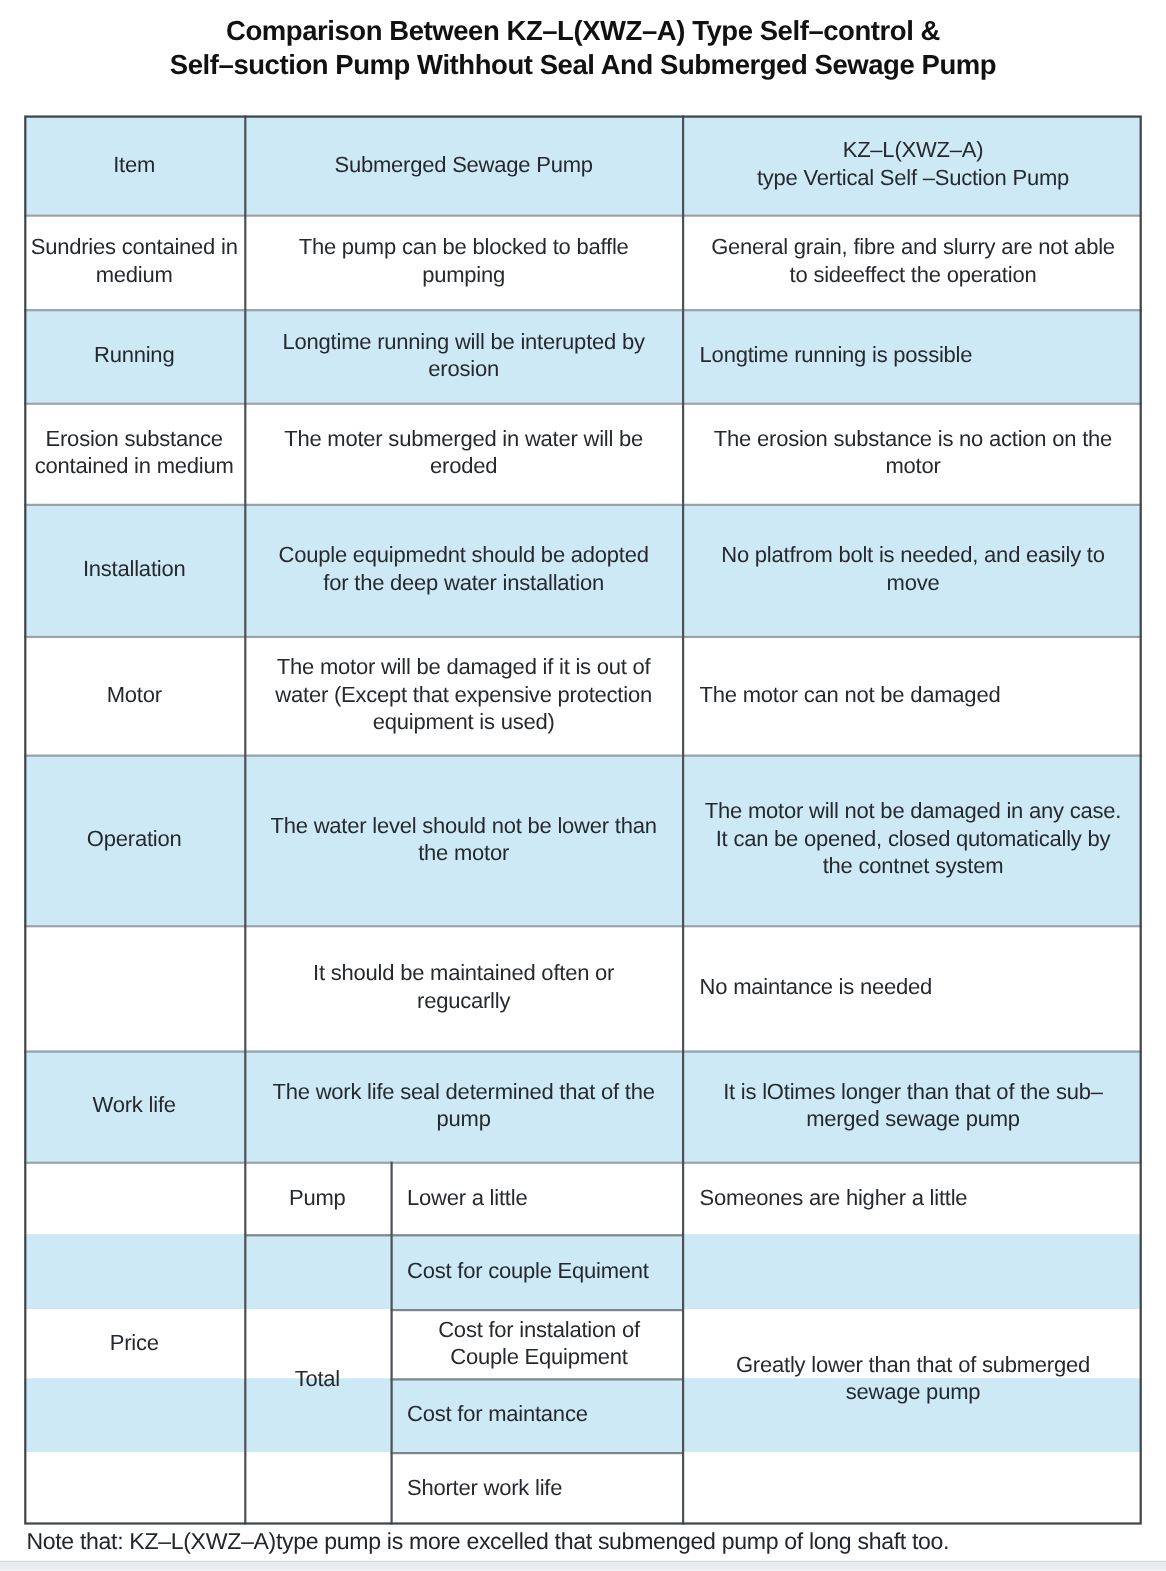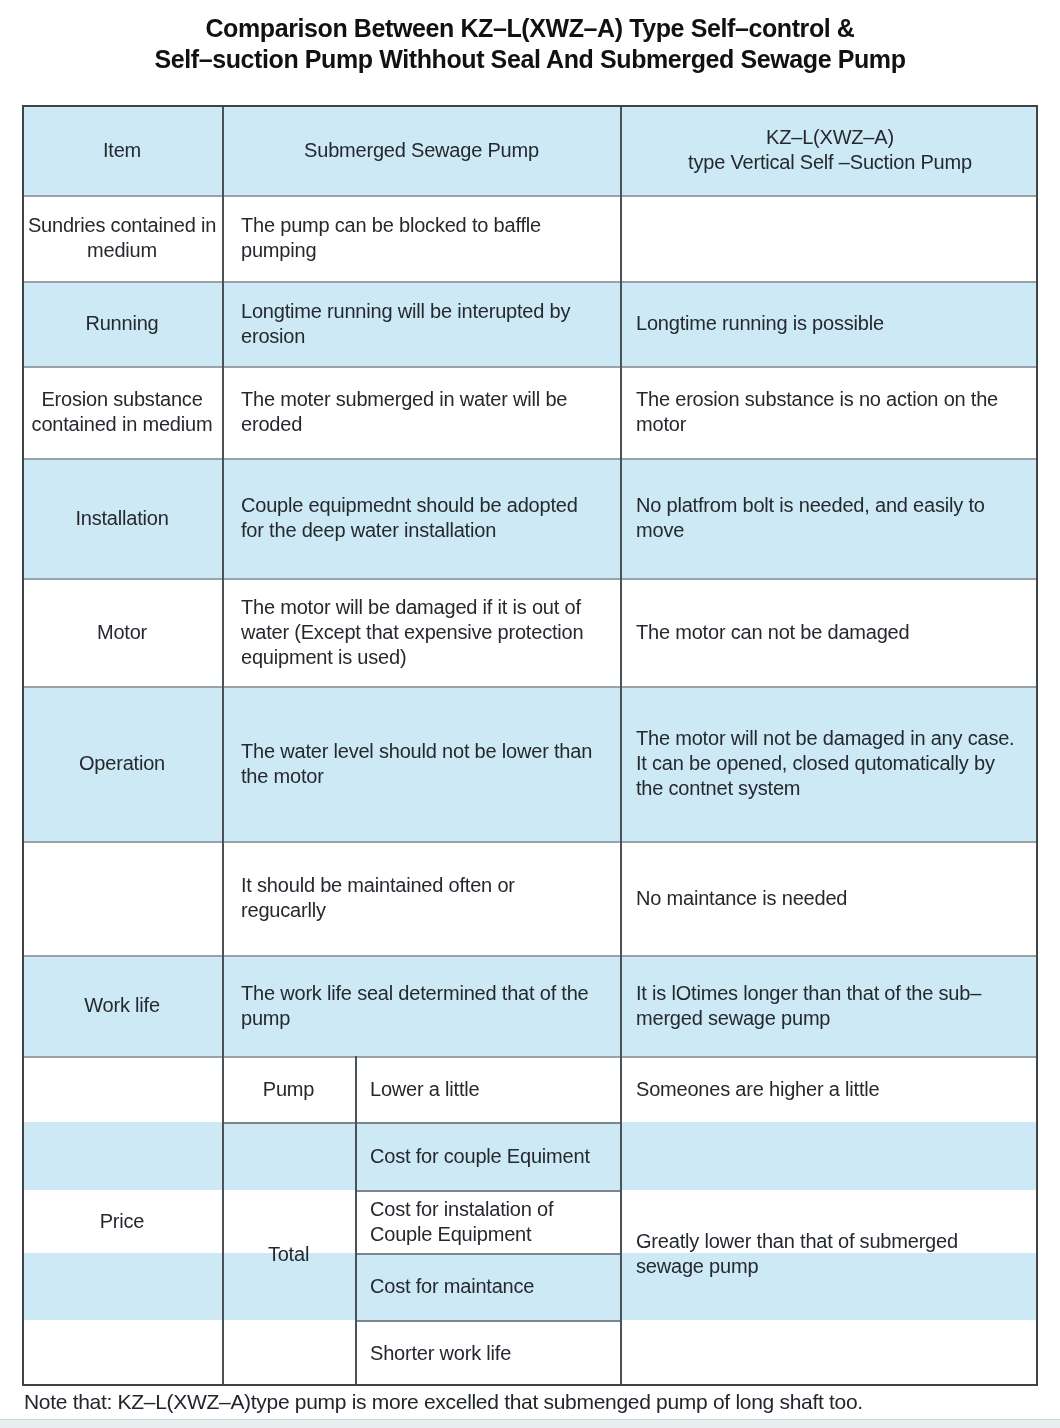--- a/index.html
+++ b/index.html
@@ -25,21 +25,21 @@
   .blue { background:#cde9f6; }
   .hline { position:absolute; height:2px; background:#98a2a8; }
   .hline.part { background:#7d868c; }
   .vline { position:absolute; width:2px; background:#4b5156; }
   .outer {
     position:absolute; left:0; top:0; width:1016px; height:1281px;
     border:2px solid #3f4449; pointer-events:none;
   }
   .cell {
     position:absolute; display:flex; align-items:center;
-    font-size:20px; line-height:25px; letter-spacing:-0.2px;
+    font-size:20px; line-height:25px; letter-spacing:-0.2px;text-align:center;
   }
   .center { justify-content:center; text-align:center; }
   .col { flex-direction:column; }
   .c1 { left:0; width:200px; padding:0 2px; }
   .c2 { left:200px; width:398px; padding:0 18px 0 19px; }
   .c3 { left:598px; width:418px; padding:0 14px 0 16px; }
   .c2a { left:200px; width:133px; }
   .c2b { left:333px; width:265px; padding:0 10px 0 15px; }
   .note {
     position:absolute; left:24px; top:1390px; width:1010px;
@@ -72,20 +72,21 @@
 
     <div class="cell c1 center" style="top:0;height:90px">Item</div>
     <div class="cell c2 center" style="top:0;height:90px">Submerged Sewage Pump</div>
     <div class="cell c3 center col" style="top:0;height:90px">
       <div>KZ–L(XWZ–A)</div>
       <div>type Vertical Self –Suction Pump</div>
     </div>
 
     <div class="cell c1 center" style="top:90px;height:86px">Sundries contained in medium</div>
     <div class="cell c2" style="top:90px;height:86px">The pump can be blocked to baffle pumping</div>
+    <div class="cell c3" style="top:90px;height:86px">General grain, fibre and slurry are not able to sideeffect the operation</div>
 
     <div class="cell c1 center" style="top:176px;height:85px">Running</div>
     <div class="cell c2" style="top:176px;height:85px">Longtime running will be interupted by erosion</div>
     <div class="cell c3" style="top:176px;height:85px">Longtime running is possible</div>
 
     <div class="cell c1 center" style="top:261px;height:92px">Erosion substance contained in medium</div>
     <div class="cell c2" style="top:261px;height:92px">The moter submerged in water will be eroded</div>
     <div class="cell c3" style="top:261px;height:92px">The erosion substance is no action on the motor</div>
 
     <div class="cell c1 center" style="top:353px;height:120px">Installation</div>

